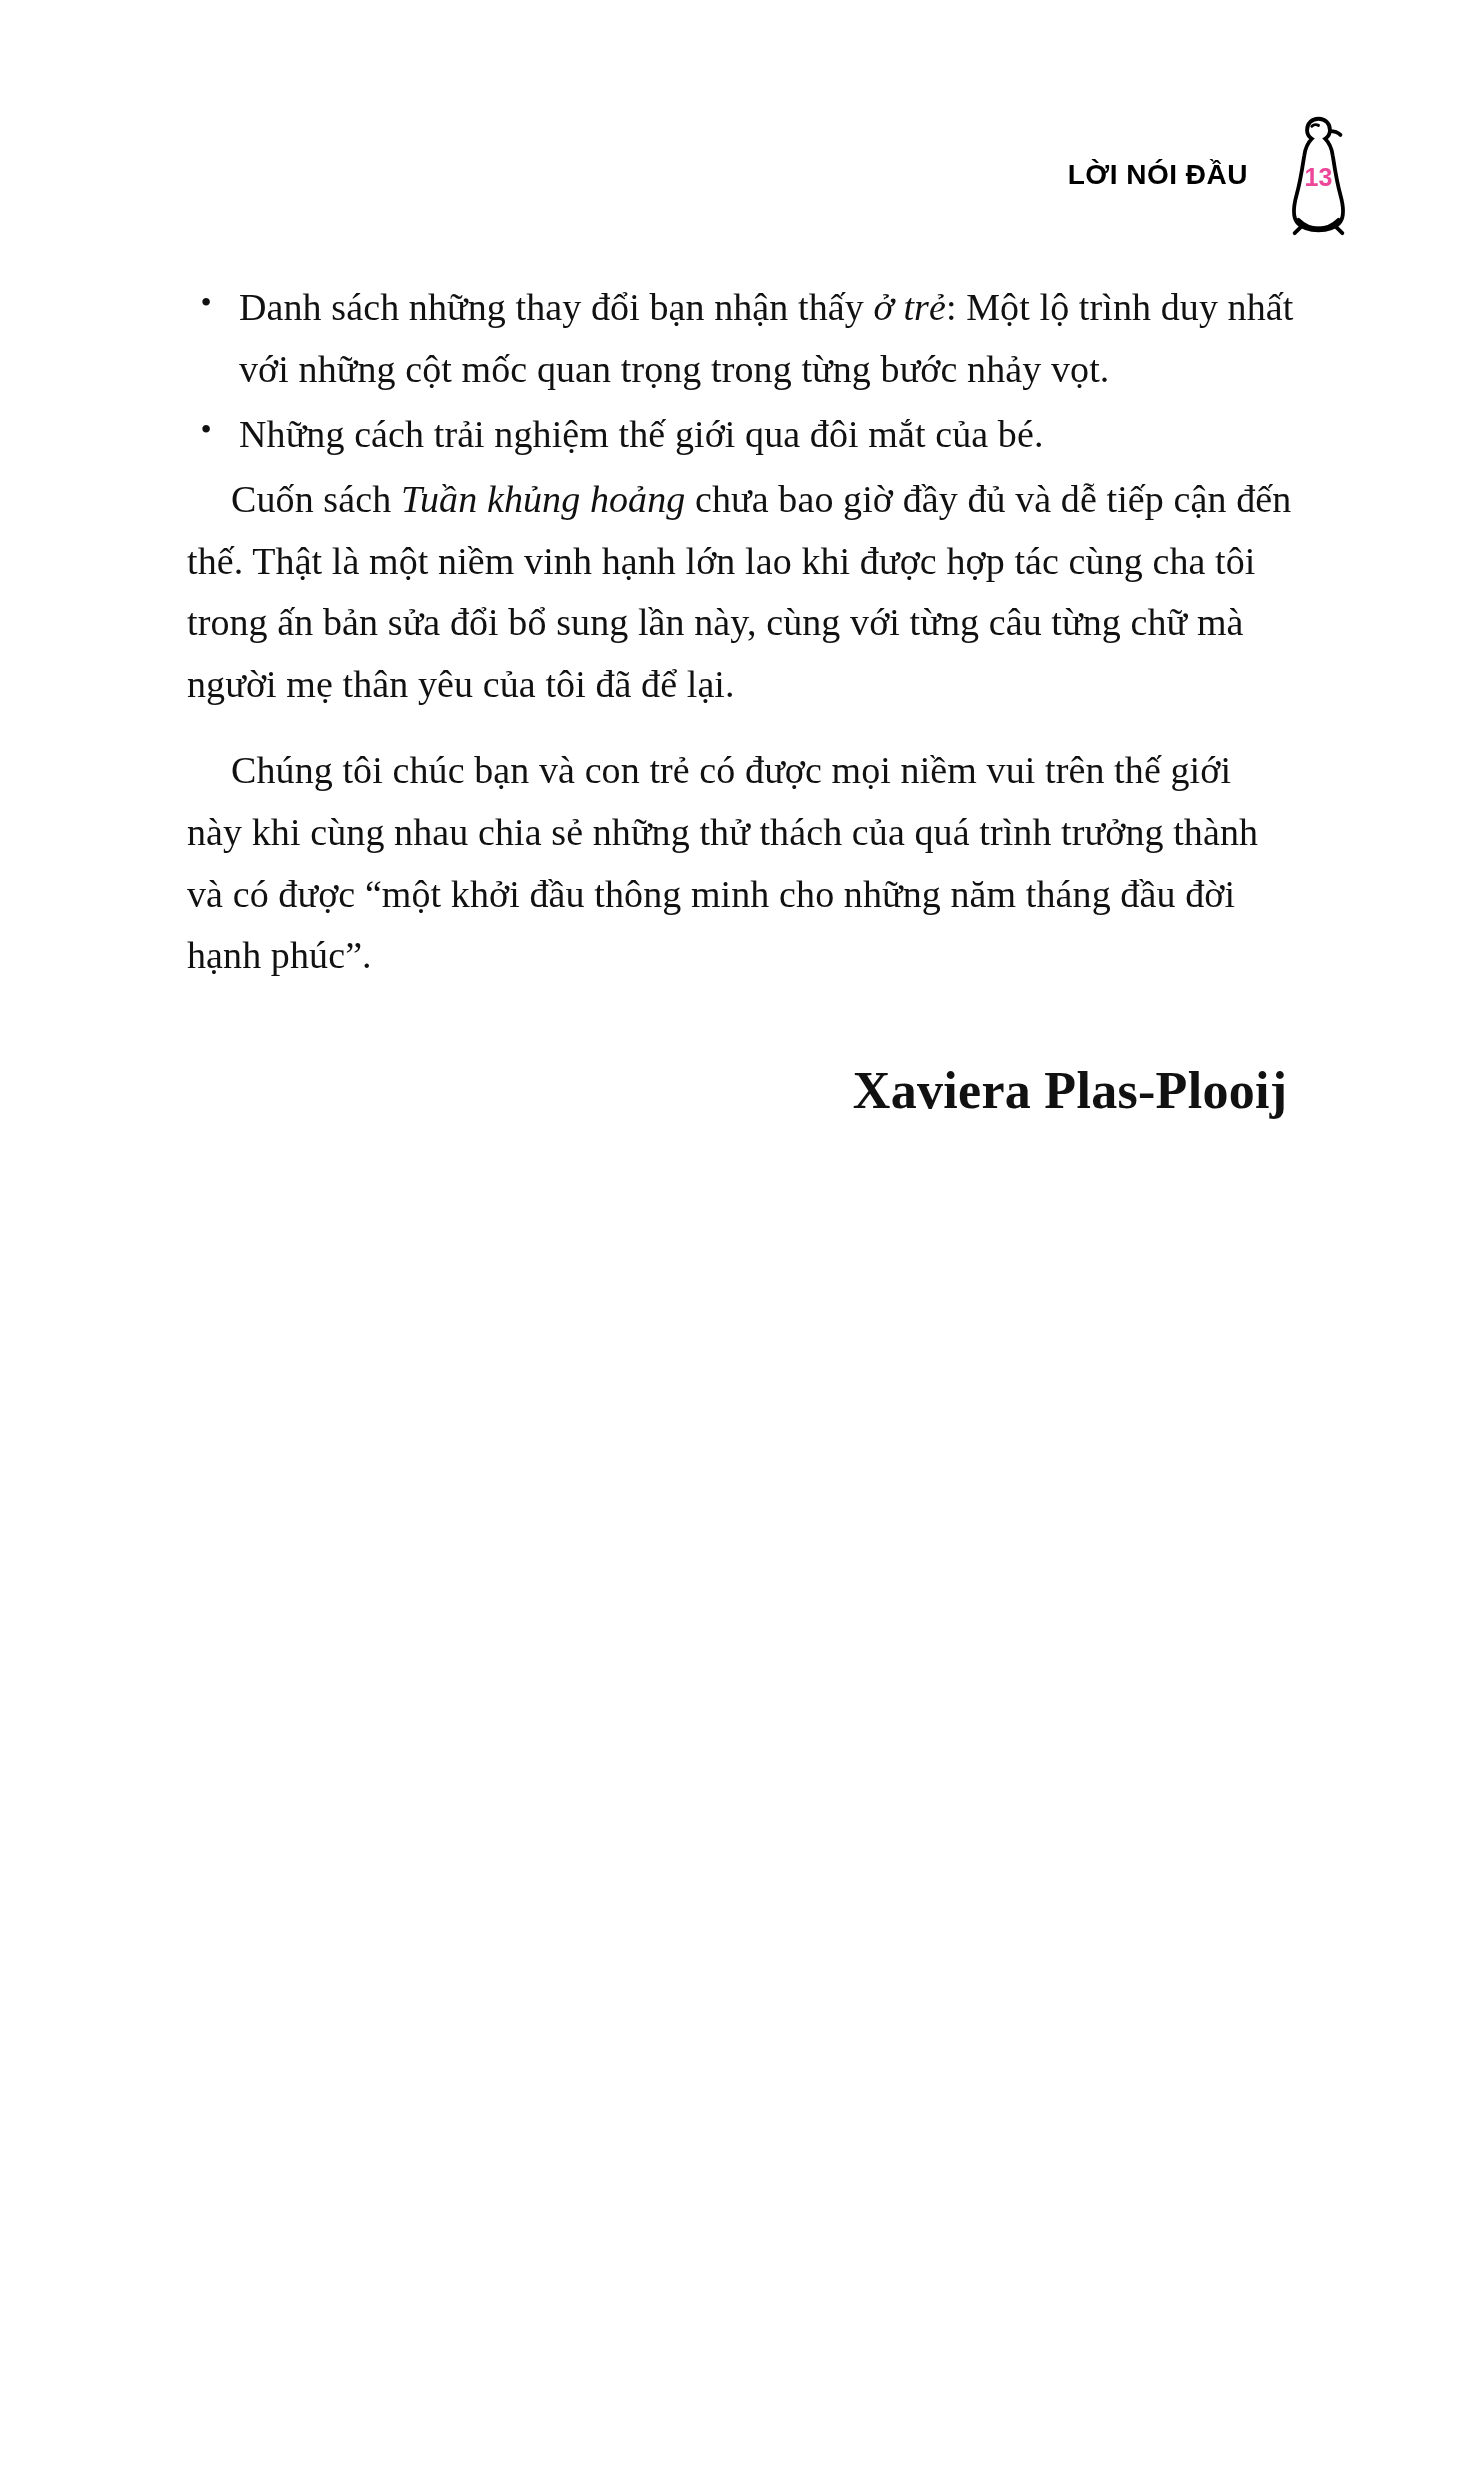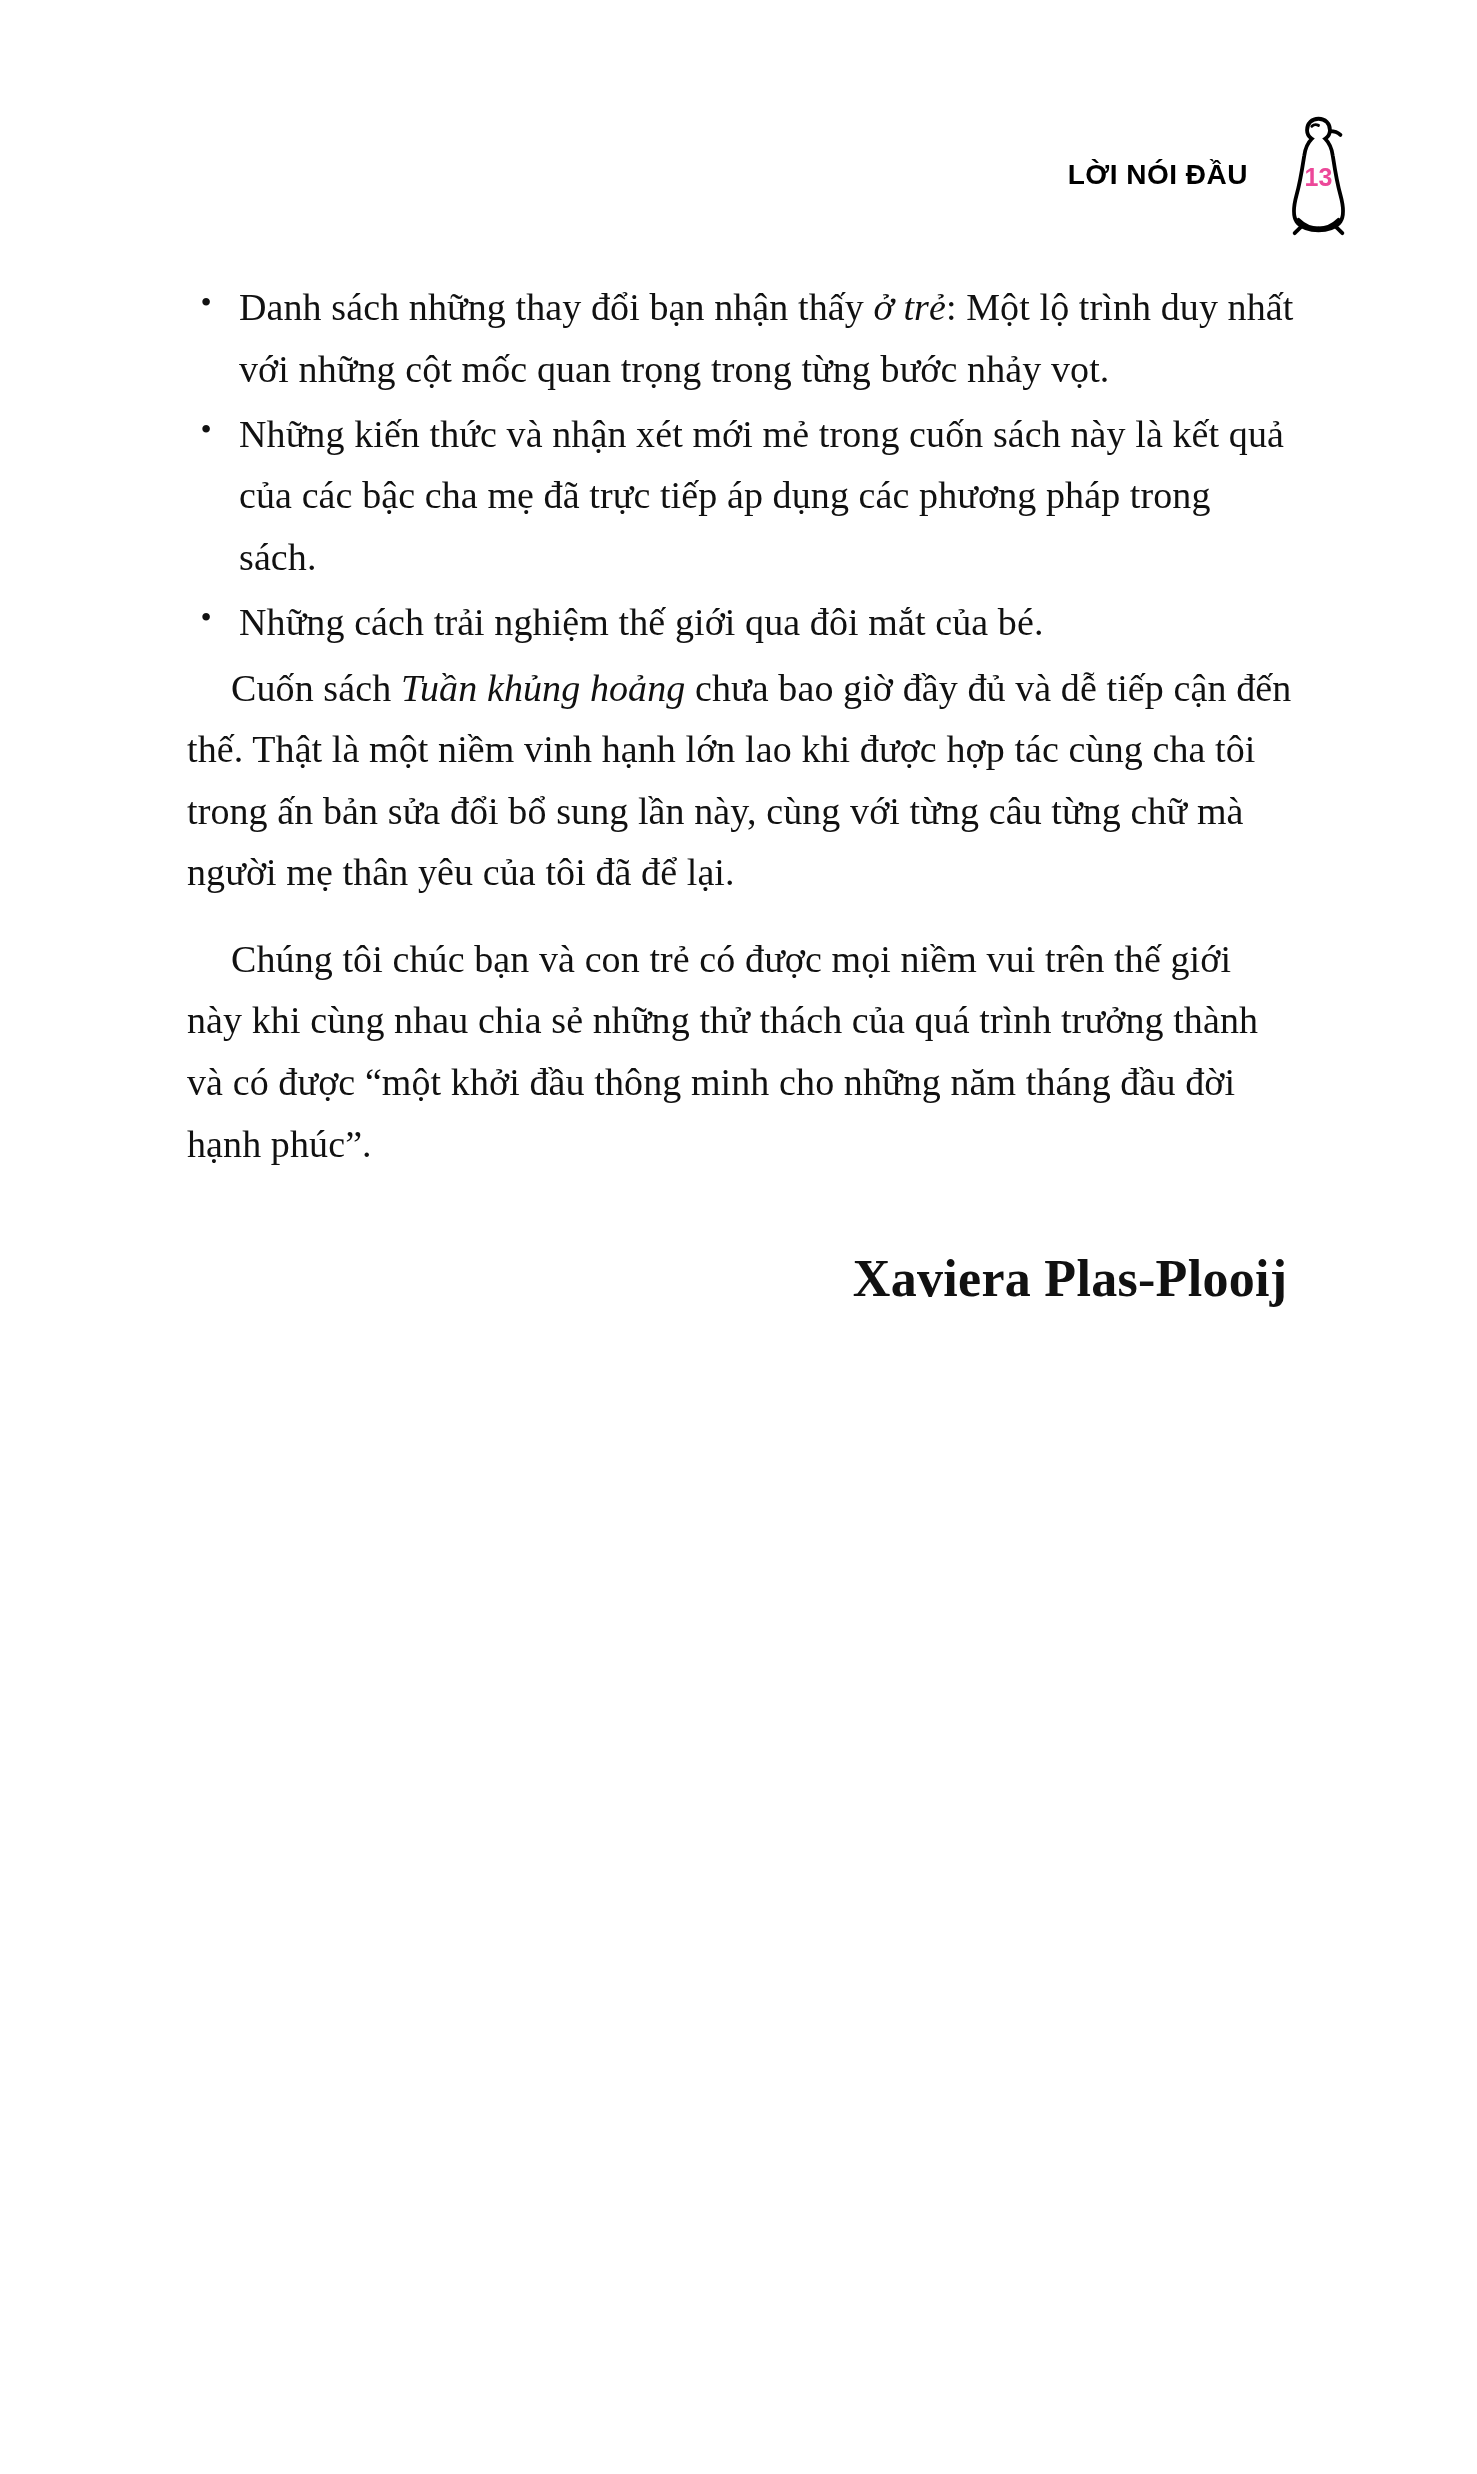--- a/index.html
+++ b/index.html
@@ -137,21 +137,20 @@
         <path d="M54 118 L62 126" stroke="#000000" stroke-width="4" stroke-linecap="round"></path>
       </svg>
       <div class="folio-number">13</div>
     </div>
   </div>
 
   <div class="content">
 
     <ul class="bullet-list">
       <li><span>Danh sách những thay đổi bạn nhận thấy </span><span class="ital">ở trẻ</span><span>: Một lộ trình duy nhất với những cột mốc quan trọng trong từng bước nhảy vọt.</span></li>
-      <li><span>Những kiến thức và nhận xét mới mẻ trong cuốn sách này là kết quả của các bậc cha mẹ đã trực tiếp áp dụng các phương pháp trong sách.</span></li>
       <li><span>Những cách trải nghiệm thế giới qua đôi mắt của bé.</span></li>
     </ul>
 
     <p class="para"><span>Cuốn sách </span><span class="ital">Tuần khủng hoảng</span><span> chưa bao giờ đầy đủ và dễ tiếp cận đến thế. Thật là một niềm vinh hạnh lớn lao khi được hợp tác cùng cha tôi trong ấn bản sửa đổi bổ sung lần này, cùng với từng câu từng chữ mà người mẹ thân yêu của tôi đã để lại.</span></p>
 
     <p class="para gap"><span>Chúng tôi chúc bạn và con trẻ có được mọi niềm vui trên thế giới này khi cùng nhau chia sẻ những thử thách của quá trình trưởng thành và có được “một khởi đầu thông minh cho những năm tháng đầu đời hạnh phúc”.</span></p>
 
     <div class="signature">Xaviera Plas-Plooij</div>
 
   </div>

